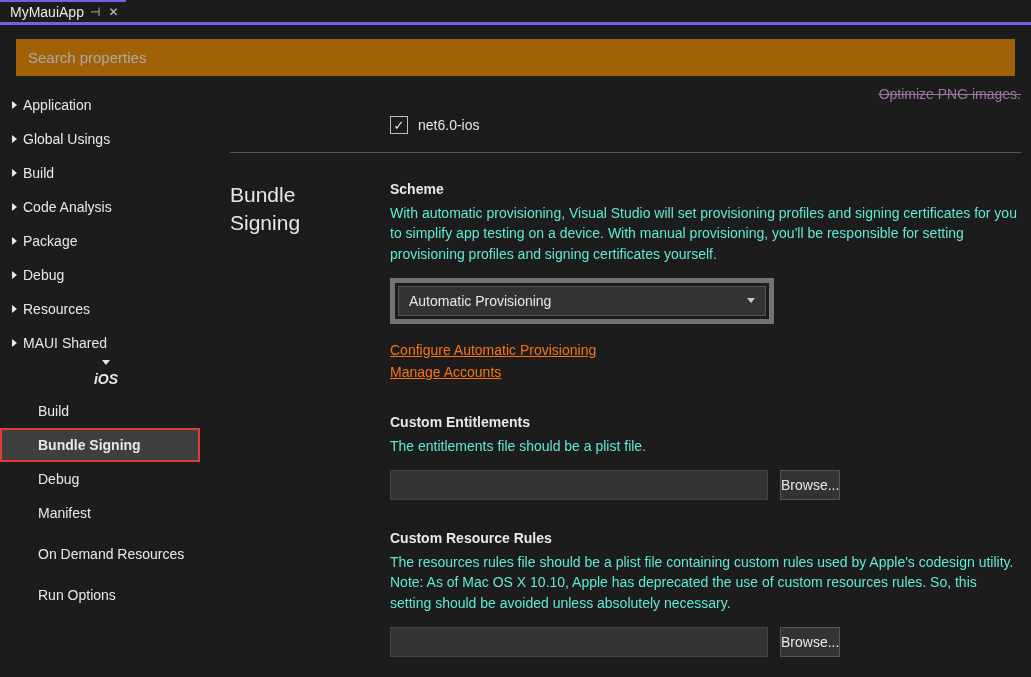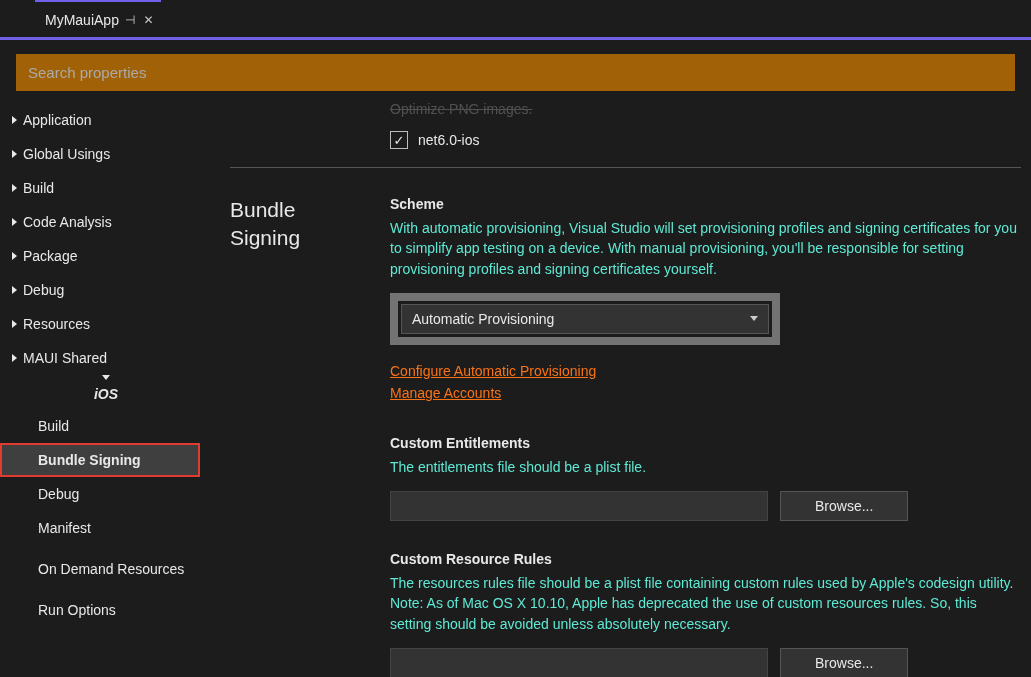--- a/index.html
+++ b/index.html
@@ -11,23 +11,22 @@
     width: 1031px;
     height: 677px;
     overflow: hidden;
     display: flex;
     flex-direction: column;
   }
   
   .tab-strip {
     display: flex;
     align-items: center;
-    height: 37px;
+    height: 22px;
     background: #1c1c1c;
-    margin-left: 35px;
   }
   .tab {
     background: #1c1c1c;
     height: 100%;
     display: flex;
     align-items: center;
     padding: 0 6px 0 10px;
     border-top: 2px solid transparent;
     gap: 6px;
     color: #e8e8e8;
@@ -93,21 +92,21 @@
     outline-offset: -2px;
     font-weight: 600;
   }
   .main {
     flex: 1;
     padding: 0 10px 0 30px;
     overflow: hidden;
     position: relative;
   }
   .top-partial { margin-left: 160px; padding-top: 0; }
-  .cut-text { color: #737373; opacity: 0.9; }
+  .cut-text { color: #f0abfc; opacity: 0.9; text-align: right; }
   .checkbox-row {
     display: flex;
     align-items: center;
     gap: 10px;
     margin-top: 14px;
     margin-bottom: 18px;
   }
   .checkbox {
     width: 18px; height: 18px;
     border: 1px solid #bdbdbd;
@@ -128,21 +127,21 @@
     width: 130px;
     flex-shrink: 0;
     font-size: 21px;
     color: #e8e8e8;
     line-height: 1.35;
   }
   .section-body { flex: 1; }
   .field-label { font-weight: 600; margin-bottom: 6px; }
   .field-desc { color: #5eead4; line-height: 1.45; margin-bottom: 14px; }
   .select-hl {
-    border: 8px solid #737373;
+    border: 5px solid #737373;
     padding: 3px;
     display: inline-block;
     margin-bottom: 18px;
   }
   .select-box {
     background: #333333;
     border: 1px solid #555;
     width: 368px;
     height: 30px;
     display: flex;
@@ -178,21 +177,21 @@
     width: 378px;
     height: 30px;
     color: #e8e8e8;
     padding: 0 8px;
   }
   .btn {
     background: #333333;
     border: 1px solid #555;
     color: #e8e8e8;
     height: 30px;
-    padding: 0 34px;
+    padding: 0 0;
     cursor: pointer;
     font-size: 14px;
   }
   .subsection { margin-bottom: 4px; }
 </style>
 </head>
 <body>
 
 <div class="tab-strip">
   <div class="tab active">

